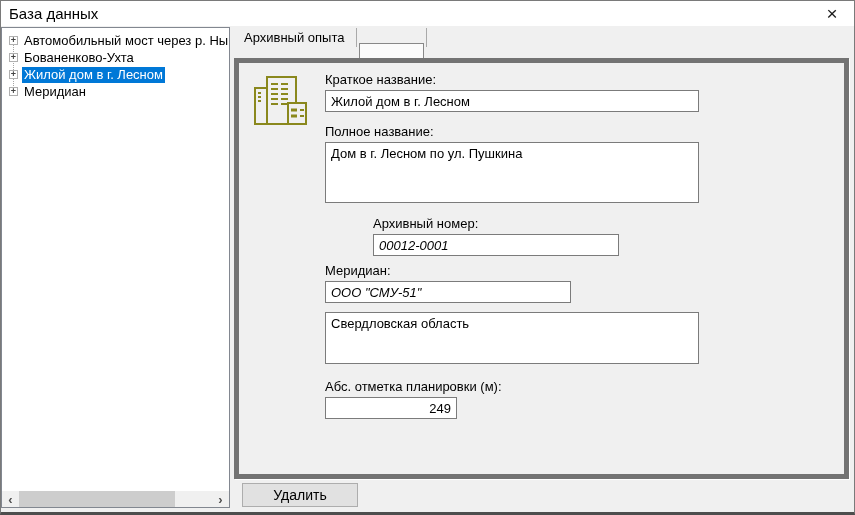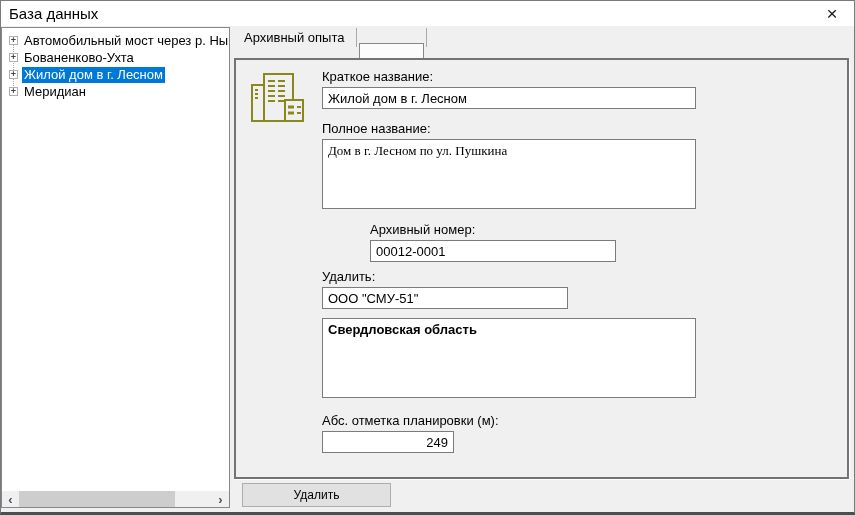--- a/index.html
+++ b/index.html
@@ -68,48 +68,48 @@
   .tab{ line-height:21px; padding:1px 10px 0 10px; }
   .tab-sep{ width:1px; height:19px; background:#a9a9a9; margin:2px 2px 0 2px; }
   .tab.active{
     border:1px solid #888888; background:#fbfbfb;
     padding:13px 9px; line-height:19px; margin-top:17px;
   }
 
   
   .group-panel{
     position:absolute; left:233px; top:57px; width:615px; height:421px;
-    border:2px solid #737373; background:#f0f0f0;
+    border:5px solid #737373; background:#f0f0f0;
     box-shadow:1px 1px 0 #ffffff;
   }
   .object-icon{ position:absolute; left:14px; top:12px; }
 
   .form{ position:absolute; left:86px; top:0; width:374px; padding-top:9px; }
   .fld-label{ display:block; line-height:15px; margin-bottom:3px; }
   .txt{
     display:block; border:1px solid #7b7b7b; background:#fff;
     font-family:"Liberation Sans",sans-serif; font-size:13px; color:#000;
     outline:none;
   }
   input.txt{ height:22px; padding:0 5px; }
   textarea.txt{ resize:none; padding:3px 5px; overflow:hidden; }
   .w-full{ width:374px; }
-  .w-mid{ width:246px; }
+  .w-mid{ width:246px;font-style:italic; }
   .w-num{ width:132px; text-align:right; }
   .g2{ margin-top:12px; } .g3{ margin-top:13px;margin-left:48px; } .g4{ margin-top:7px; }
   .g5{ margin-top:9px; }  .g6{ margin-top:15px; }
   .g6 .txt{ margin-top:2px; }
-  .ta-full{ height:70px;font-family:Liberation Serif, serif; } .ta-app{ height:80px;font-weight:bold; }
+  .ta-full{ height:61px; } .ta-app{ height:52px; }
 
   
   .delete-btn{
-    position:absolute; left:241px; top:482px; width:149px; height:24px;
+    position:absolute; left:241px; top:482px; width:116px; height:24px;
     background:#e1e1e1; border:1px solid #adadad;
     display:flex; align-items:center; justify-content:center;
-    font-size:12px; cursor:default;
+    font-size:14px; cursor:default;
   }
 </style>
 </head>
 <body>
 
 <div class="dialog">
 
   <div class="titlebar">
     <span class="title">База данных</span>
     <span class="close-btn">×</span>
@@ -179,21 +179,21 @@
         <label class="fld-label">Полное название:</label>
         <textarea class="txt w-full ta-full" style="">Дом в г. Лесном по ул. Пушкина</textarea>
       </div>
 
       <div class="fgroup g3">
         <label class="fld-label">Архивный номер:</label>
         <input class="txt w-mid" type="text" value="00012-0001" style="">
       </div>
 
       <div class="fgroup g4">
-        <label class="fld-label">Удалить:</label>
+        <label class="fld-label">Меридиан:</label>
         <input class="txt w-mid" type="text" value="ООО &quot;СМУ-51&quot;" style="">
       </div>
 
       <div class="fgroup g5">
         <textarea class="txt w-full ta-app" style="">Свердловская область</textarea>
       </div>
 
       <div class="fgroup g6">
         <label class="fld-label">Абс. отметка планировки (м):</label>
         <input class="txt w-num" type="text" value="249" style="">

